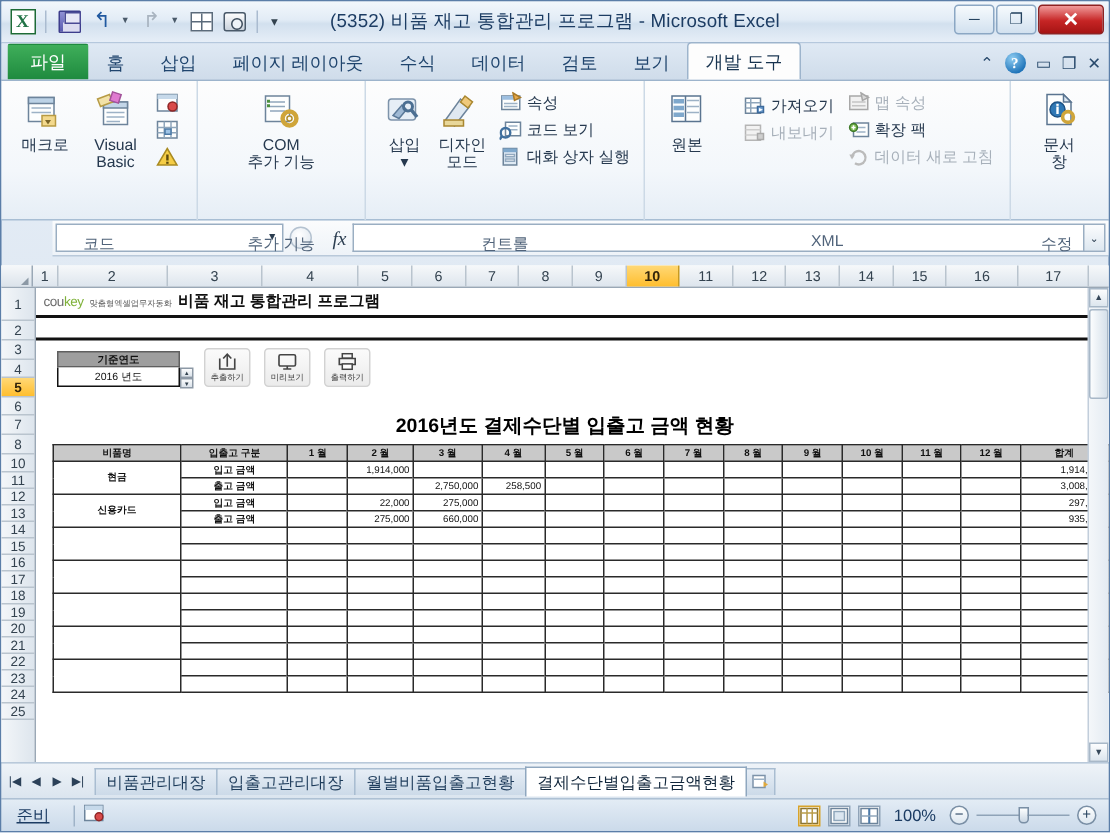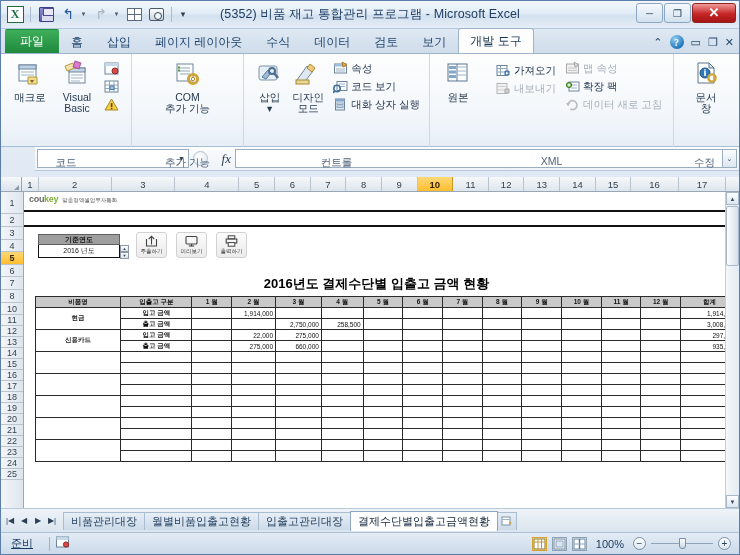--- a/index.html
+++ b/index.html
@@ -122,21 +122,21 @@
   .gridbody{ position:absolute; left:0; right:0; top:15px; bottom:0; display:flex; }
   .rowhdr{ width:23px; background:linear-gradient(90deg,#f3f6f9,#dde5ed);
      border-right:1px solid #9aa8b6; }
   .rh{ border-bottom:1px solid #b9c4ce; display:flex; align-items:center; justify-content:center;
      font-size:9px; color:#33424f; }
   .rh.sel{ background:linear-gradient(#ffd876,#ffbe2e); color:#33250a; font-weight:bold; }
   .canvas{ flex:1; position:relative; background:#fff; overflow:hidden; }
 
   
   .banner{ position:absolute; left:5px; top:2px; display:flex; align-items:baseline; gap:4px; }
-  .bnd-cou{ font-size:9px; color:#6b6b6b; letter-spacing:-.3px; font-weight:bold;}
+  .bnd-cou{ font-size:9px; color:#6b6b6b; letter-spacing:-.3px; font-weight:normal;}
   .bnd-cou em{ font-style:normal; color:#7fb23a; }
   .bnd-sub{ font-size:5.5px; color:#555; }
   .bnd-title{ font-size:10.5px; font-weight:bold; color:#101010; }
   .hr1{ position:absolute; left:0; right:6px; top:18px; height:2px; background:#111; }
   .hr2{ position:absolute; left:0; right:6px; top:33px; height:2px; background:#111; }
 
   .yrbox{ position:absolute; left:14px; top:42px; width:82px; }
   .yr-h{ height:11px; background:#9e9e9e; border:1px solid #5f5f5f;
      display:flex; align-items:center; justify-content:center;
      font-size:7px; font-weight:bold; color:#111; }
@@ -606,20 +606,21 @@
         <div class="rh" style="height:11px">23</div>
         <div class="rh" style="height:11px">24</div>
         <div class="rh" style="height:11px">25</div>
       </div>
 
       <div class="canvas">
 
         <div class="banner">
           <span class="bnd-cou"><span>cou</span><em>key</em></span>
           <span class="bnd-sub">맞춤형엑셀업무자동화</span>
+          <span class="bnd-title">비품 재고 통합관리 프로그램</span>
         </div>
         <div class="hr1"></div>
         <div class="hr2"></div>
 
         <div class="yrbox">
           <div class="yr-h">기준연도</div>
           <div class="yr-v">2016 년도</div>
           <div class="spin">
             <div>▲</div>
             <div>▼</div>
@@ -950,22 +951,22 @@
   </div>
 
   <div class="tabbar">
     <div class="navbtns">
       <span class="navb">|◀</span>
       <span class="navb">◀</span>
       <span class="navb">▶</span>
       <span class="navb">▶|</span>
     </div>
     <div class="stab">비품관리대장</div>
+    <div class="stab">입출고관리대장</div>
     <div class="stab">월별비품입출고현황</div>
-    <div class="stab">입출고관리대장</div>
     <div class="stab active">결제수단별입출고금액현황</div>
     <div class="addsheet">
       <svg width="12" height="12" viewBox="0 0 12 12">
         <rect x="1" y="2" width="8" height="8" fill="#fff" stroke="#7d93aa"></rect>
         <line x1="1" y1="4.5" x2="9" y2="4.5" stroke="#9db2c6"></line>
         <polygon points="8,6 11,8 8,10" fill="#e0a93d"></polygon>
       </svg>
     </div>
   </div>
 

